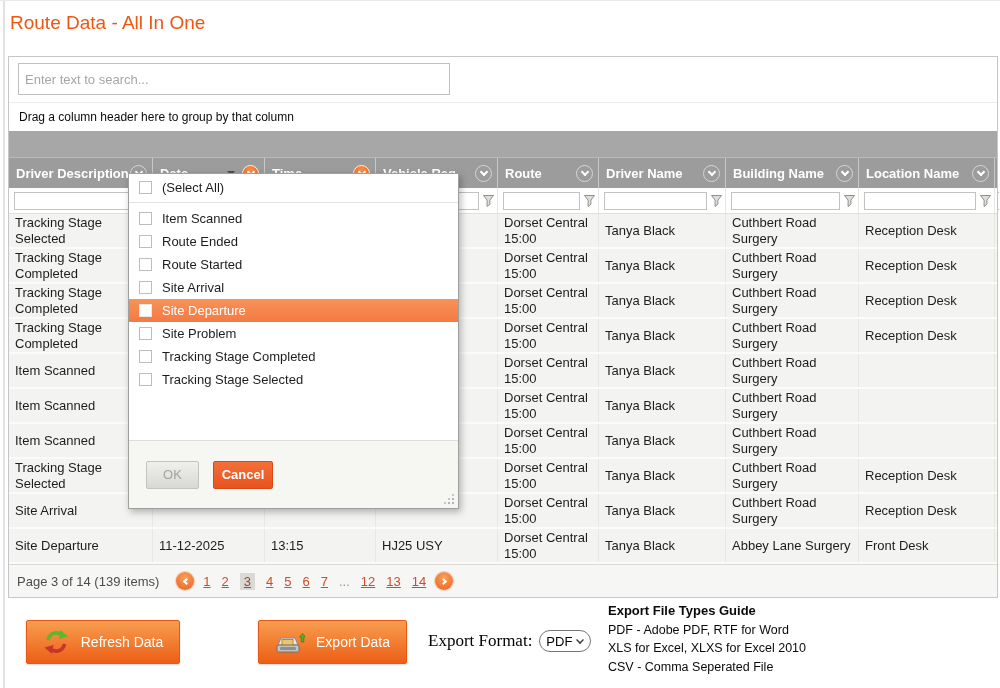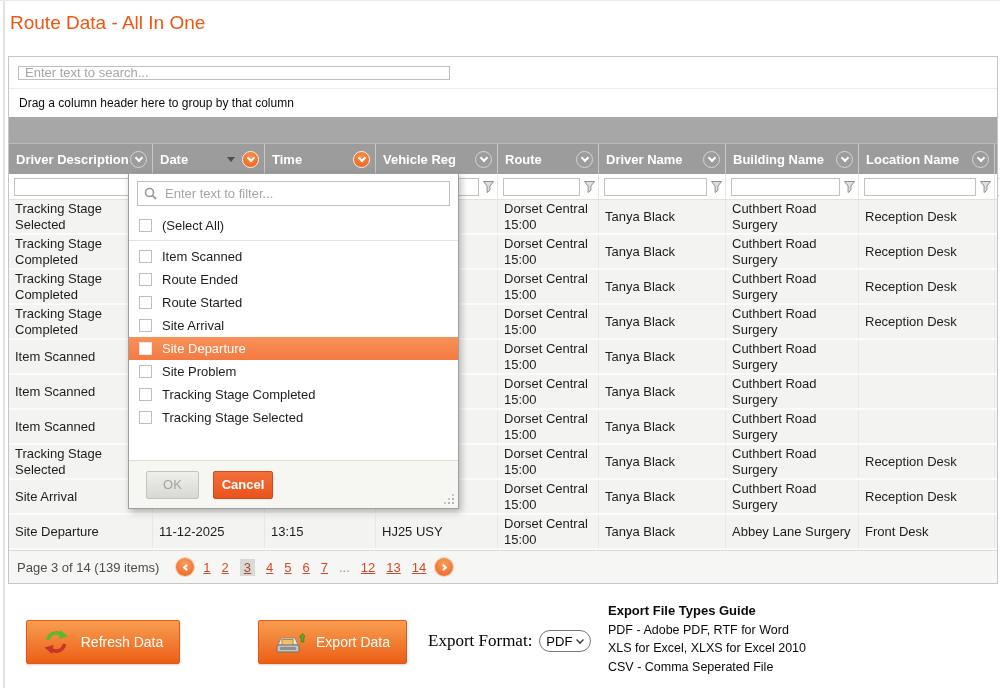--- a/index.html
+++ b/index.html
@@ -14,21 +14,21 @@
     background:#fff;font-family:"Liberation Sans",sans-serif;
     border-top:1px solid #e9e9e9;
   }
   .page-edge{position:absolute;left:3px;top:0;bottom:0;width:2px;background:#e2e2e2;}
 
   .page-title{position:absolute;left:10px;top:11px;font-size:19px;color:var(--accent);font-weight:normal;margin:0;}
 
   
   .grid-panel{position:absolute;left:8px;top:55px;width:990px;border:1px solid #c6c6c6;background:#fff;}
   .search-bar{padding:6px 9px 7px;border-bottom:1px solid #ececea;}
-  .search-input{width:432px;height:14px;border:1px solid #bfbfbf;padding:0 6px;font-size:13px;color:#333;font-family:inherit;}
+  .search-input{width:432px;height:32px;border:1px solid #bfbfbf;padding:0 6px;font-size:13px;color:#333;font-family:inherit;}
   .search-input::placeholder{color:#a6a6a6;}
   .group-panel{height:28px;display:flex;align-items:center;padding-left:10px;font-size:12px;color:#0b0b0b;}
   .band{height:27px;background:#a7a7a7;border-bottom:1px solid #b9b9b9;}
 
   .header-row{display:grid;grid-template-columns:var(--cols);background:var(--header-bg);height:30px;}
   .hcell{display:flex;align-items:center;padding:0 5px 0 7px;border-right:1px solid rgba(255,255,255,.45);color:#fff;font-size:13px;font-weight:600;overflow:hidden;}
   .hcell.sliver{padding:0;border-right:none;}
   .hlabel{flex:1;white-space:nowrap;overflow:hidden;}
   .sort-tri{width:0;height:0;border-left:4px solid transparent;border-right:4px solid transparent;border-top:5px solid #4e4e4e;margin-right:7px;flex:none;}
   .fbtn{width:17px;height:17px;border-radius:50%;border:1px solid #d6d6d6;display:flex;align-items:center;justify-content:center;flex:none;cursor:pointer;}
@@ -61,21 +61,21 @@
   .popup-search{margin:7px 8px 6px;height:25px;border:1px solid #c2c2c2;display:flex;align-items:center;padding:0 6px;flex:none;}
   .popup-search input{border:none;outline:none;flex:1;font-size:13px;color:#333;font-family:inherit;min-width:0;}
   .popup-search input::placeholder{color:#a6a6a6;}
   .mag{flex:none;margin-right:6px;display:flex;}
   .opt-list{flex:1;overflow:hidden;padding-top:2px;}
   .opt-row{display:flex;align-items:center;height:23px;padding:0 10px;font-size:13px;color:#1d1d1d;cursor:pointer;}
   .opt-row .cb{width:13px;height:13px;border:1px solid #bdbdbd;background:#fff;margin-right:10px;flex:none;}
   .opt-row.highlight{background:linear-gradient(#f79259,#f47a42);color:#fff;}
   .opt-row.highlight .cb{border-color:#e7e7e7;}
   .opt-sep{border-top:1px solid #e3e3e1;margin:3px 0 4px;}
-  .popup-footer{height:48px;flex:none;background:#f6f6f3;border-top:1px solid #deded9;display:flex;align-items:center;padding:0 17px;gap:14px;position:relative;}
+  .popup-footer{height:68px;flex:none;background:#f6f6f3;border-top:1px solid #deded9;display:flex;align-items:center;padding:0 17px;gap:14px;position:relative;}
   .btn-ok{width:53px;height:28px;background:linear-gradient(#efefec,#d8d8d4);border:1px solid #c3c3bf;border-radius:2px;color:#a3a39f;font-size:13px;font-family:inherit;}
   .btn-cancel{width:60px;height:28px;background:linear-gradient(#f3703a,#e9521d);border:1px solid #d64a18;border-radius:2px;color:#fff;font-size:13px;font-family:inherit;cursor:pointer;font-weight:bold;}
   .grip{position:absolute;right:4px;bottom:4px;width:10px;height:10px;}
   .grip::before{content:"";position:absolute;right:0;bottom:0;width:2px;height:2px;background:#b5b5b1;
     box-shadow:-4px 0 0 #b5b5b1,-8px 0 0 #c7c7c3,0 -4px 0 #b5b5b1,-4px -4px 0 #c7c7c3,0 -8px 0 #c7c7c3;}
 
   
   .btn-big{position:absolute;display:flex;align-items:center;justify-content:center;gap:11px;
     background:linear-gradient(#f89d50,#ec5f15);border:1px solid #e25a16;color:#fff;font-size:14px;
     border-radius:2px;box-shadow:0 1px 2px rgba(0,0,0,.18);cursor:pointer;font-family:inherit;}
@@ -513,29 +513,20 @@
         <span class="plink">13</span>
         <span class="plink">14</span>
       </span>
     <span class="pcircle">
         <i class="pchev right"></i>
       </span>
   </div>
 </div>
 
 <div class="filter-popup">
-  <div class="popup-search">
-    <span class="mag">
-      <svg width="13" height="13" viewBox="0 0 13 13">
-          <circle cx="5.5" cy="5.5" r="4" fill="none" stroke="#9a9a9a" stroke-width="1.6"></circle>
-          <line x1="8.6" y1="8.6" x2="12" y2="12" stroke="#9a9a9a" stroke-width="1.8"></line>
-        </svg>
-    </span>
-    <input type="text" placeholder="Enter text to filter..." style="">
-  </div>
   <div class="opt-list">
     <div class="opt-row">
       <span class="cb"></span>
       <span>(Select All)</span>
     </div>
     <div class="opt-sep"></div>
     <div id="popup-options">
         <div class="opt-row">
           <span class="cb"></span>
           <span class="opt-label">Item Scanned</span>

